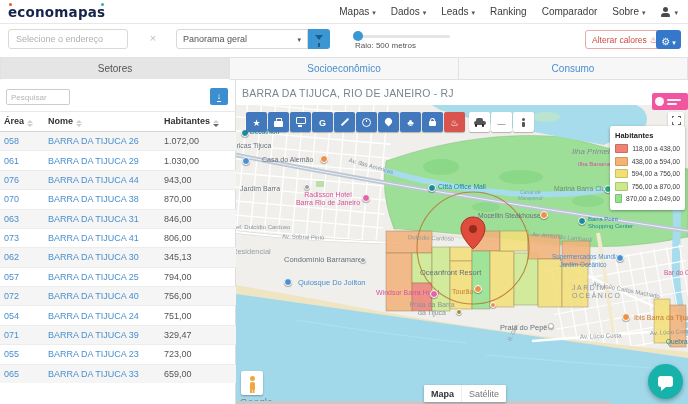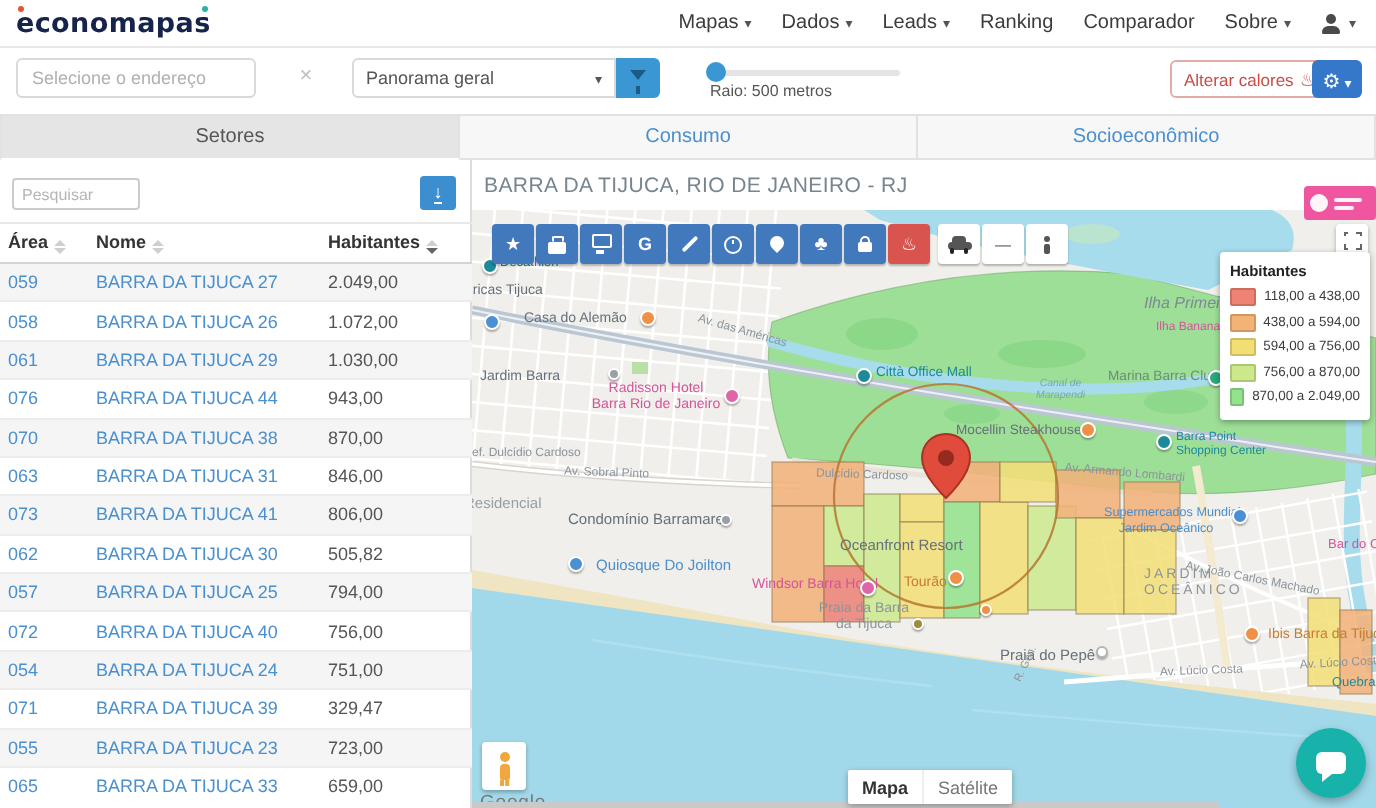--- a/index.html
+++ b/index.html
@@ -210,22 +210,22 @@
       <span class="gl-fire"></span>
   </div>
   <div class="gearbtn">
     <span class="gl-gear"></span>
       <span class="gl-caret"></span>
   </div>
 </div>
 
 <div class="tabs">
   <div class="tab active">Setores</div>
+  <div class="tab">Socioeconômico</div>
   <div class="tab">Consumo</div>
-  <div class="tab">Socioeconômico</div>
 </div>
 
 <div class="content">
 
   <div class="left">
     <div class="searchrow">
       <input class="pesq" placeholder="Pesquisar" style="">
       <div class="dlbtn">
           <span class="i-dl gl-down"></span>
         </div>
@@ -247,25 +247,20 @@
                 <i class="dn"></i>
               </span></th>
           <th><span>Habitantes</span><span class="sort active">
                 <i class="up"></i>
                 <i class="dn"></i>
               </span></th>
         </tr>
       </thead>
       <tbody>
         <tr>
-            <td class="ca">059</td>
-            <td class="cn">BARRA DA TIJUCA 27</td>
-            <td class="ch">2.049,00</td>
-          </tr>
-        <tr>
             <td class="ca">058</td>
             <td class="cn">BARRA DA TIJUCA 26</td>
             <td class="ch">1.072,00</td>
           </tr>
         <tr>
             <td class="ca">061</td>
             <td class="cn">BARRA DA TIJUCA 29</td>
             <td class="ch">1.030,00</td>
           </tr>
         <tr>
@@ -284,21 +279,21 @@
             <td class="ch">846,00</td>
           </tr>
         <tr>
             <td class="ca">073</td>
             <td class="cn">BARRA DA TIJUCA 41</td>
             <td class="ch">806,00</td>
           </tr>
         <tr>
             <td class="ca">062</td>
             <td class="cn">BARRA DA TIJUCA 30</td>
-            <td class="ch">505,82</td>
+            <td class="ch">345,13</td>
           </tr>
         <tr>
             <td class="ca">057</td>
             <td class="cn">BARRA DA TIJUCA 25</td>
             <td class="ch">794,00</td>
           </tr>
         <tr>
             <td class="ca">072</td>
             <td class="cn">BARRA DA TIJUCA 40</td>
             <td class="ch">756,00</td>

